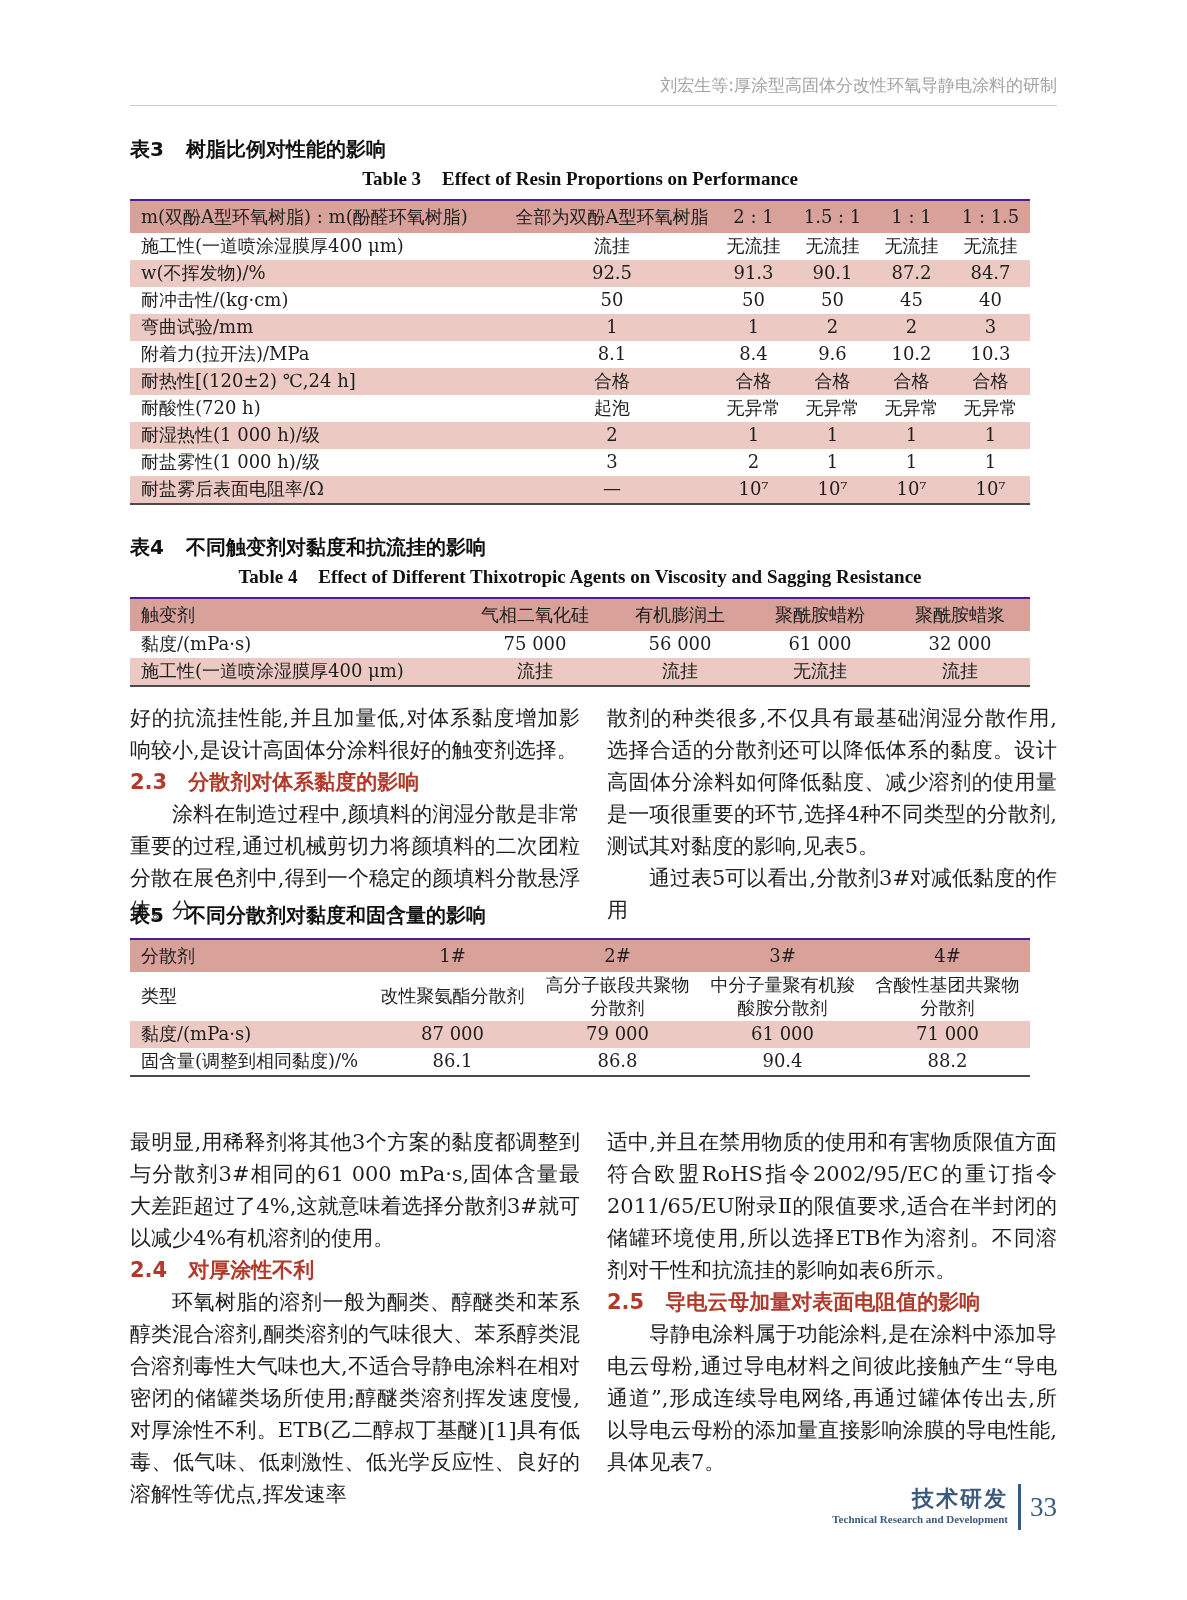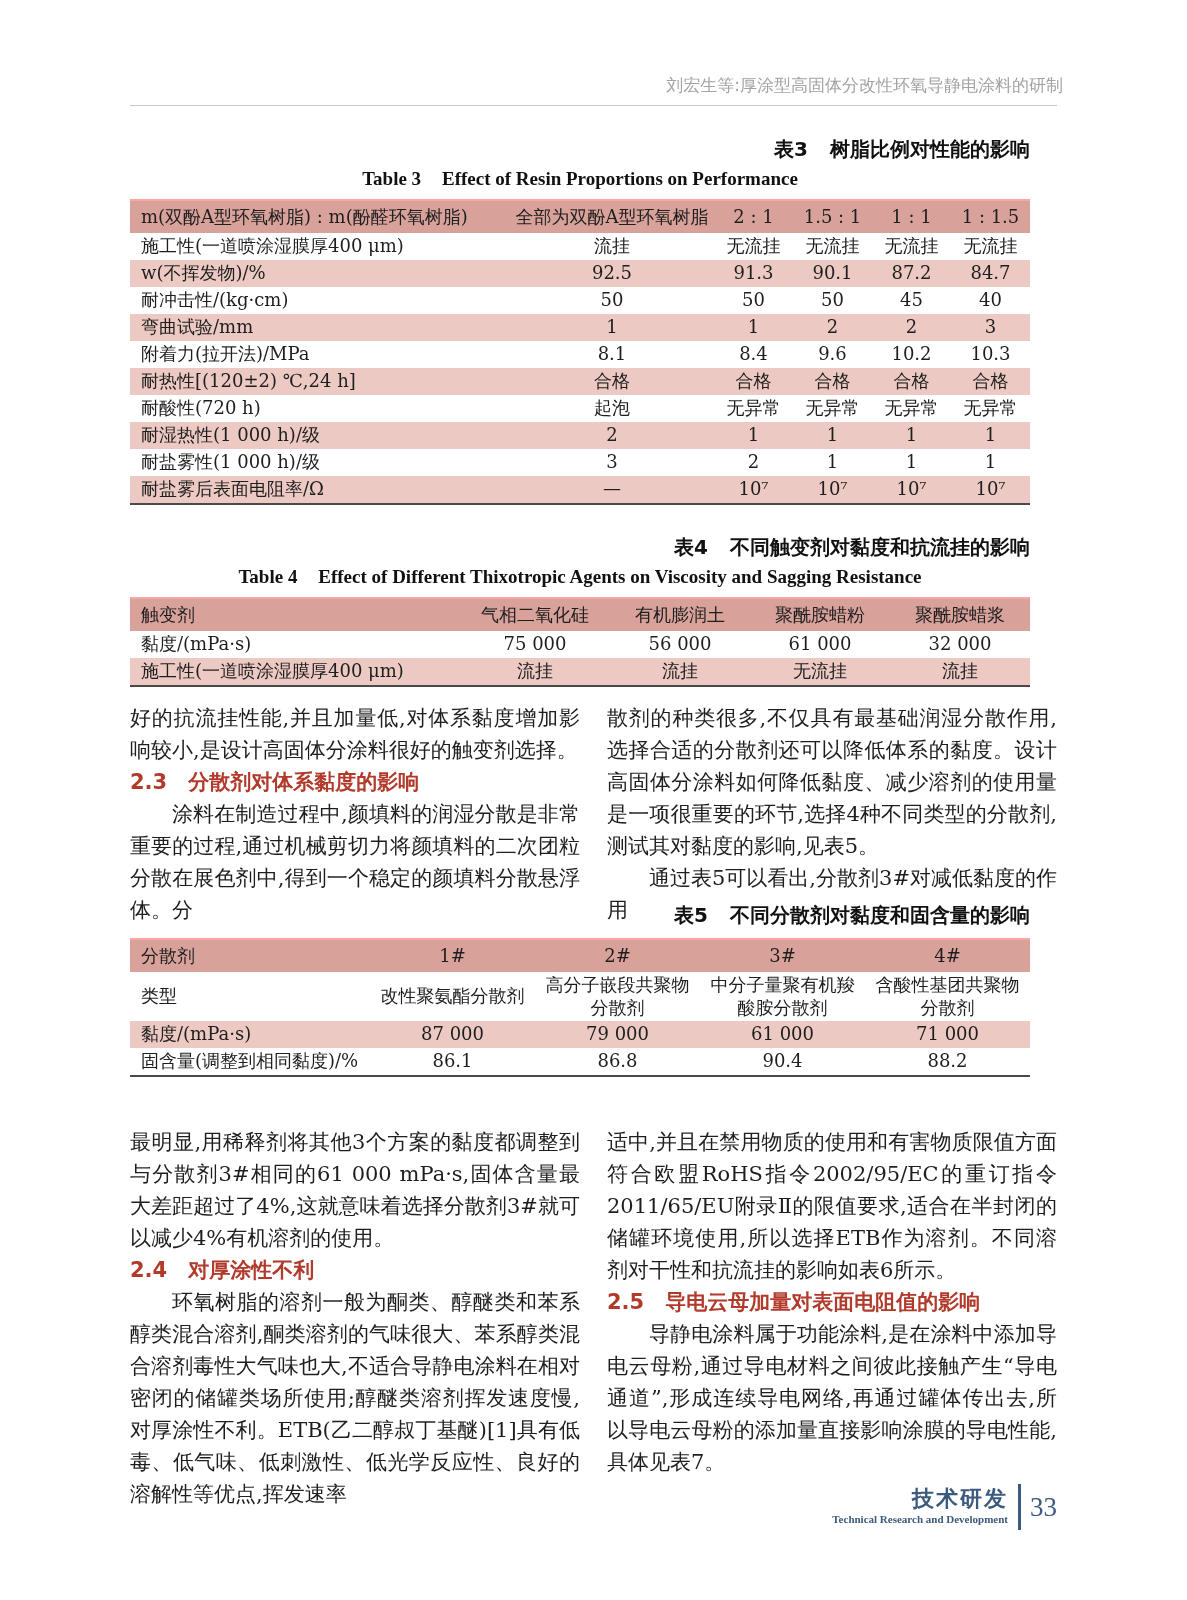--- a/index.html
+++ b/index.html
@@ -10,33 +10,33 @@
     --rule-gray:#c9c9c9;
     --ink:#1e1e1e;
   }
   html,body{margin:0;padding:0;}
   body{
     width:1187px;height:1600px;position:relative;background:#ffffff;
     font-family:"DejaVu Serif","Liberation Serif",serif;color:var(--ink);
   }
   .abs{position:absolute;}
   
-  #running-header{top:74px;left:136px;width:927px;text-align:right;
+  #running-header{top:74px;left:130px;width:927px;text-align:right;
     font-size:17px;color:#a3a3a3;font-family:"DejaVu Sans","Liberation Sans",sans-serif;}
   #header-rule{top:105px;left:130px;width:927px;border-top:1px solid var(--rule-gray);height:0;}
   
-  .cap-cn{text-align:right;font-family:"DejaVu Sans","Liberation Sans",sans-serif;
+  .cap-cn{text-align:left;font-family:"DejaVu Sans","Liberation Sans",sans-serif;
     font-weight:bold;font-size:20px;color:#111;}
   .cap-en{text-align:center;font-family:"Liberation Serif","DejaVu Serif",serif;
     font-weight:bold;font-size:19px;color:#111;margin-top:5px;}
   .cap-cn .gap,.cap-en .gap{display:inline-block;width:1.1em;}
   
   table{border-collapse:collapse;table-layout:fixed;width:900px;
     font-size:18px;margin-top:9px;
-    border-top:2px solid #fca5a5;border-bottom:2px solid #4a4a4a;}
+    border-top:2px solid #4c1d95;border-bottom:2px solid #4a4a4a;}
   th,td{font-weight:normal;text-align:center;padding:2px 4px;line-height:1.25;
     overflow:hidden;}
   thead tr{background:var(--pink-header);height:33px;}
   tbody tr{height:27px;}
   tbody tr.striped{background:var(--pink-stripe);border-radius:11px;}
   th.lbl,td.lbl{text-align:left;padding-left:11px;}
   
   .twocol{width:927px;display:flex;gap:27px;}
   .col{width:450px;font-size:21px;line-height:32px;text-align:justify;}
   .col p{margin:0;}

